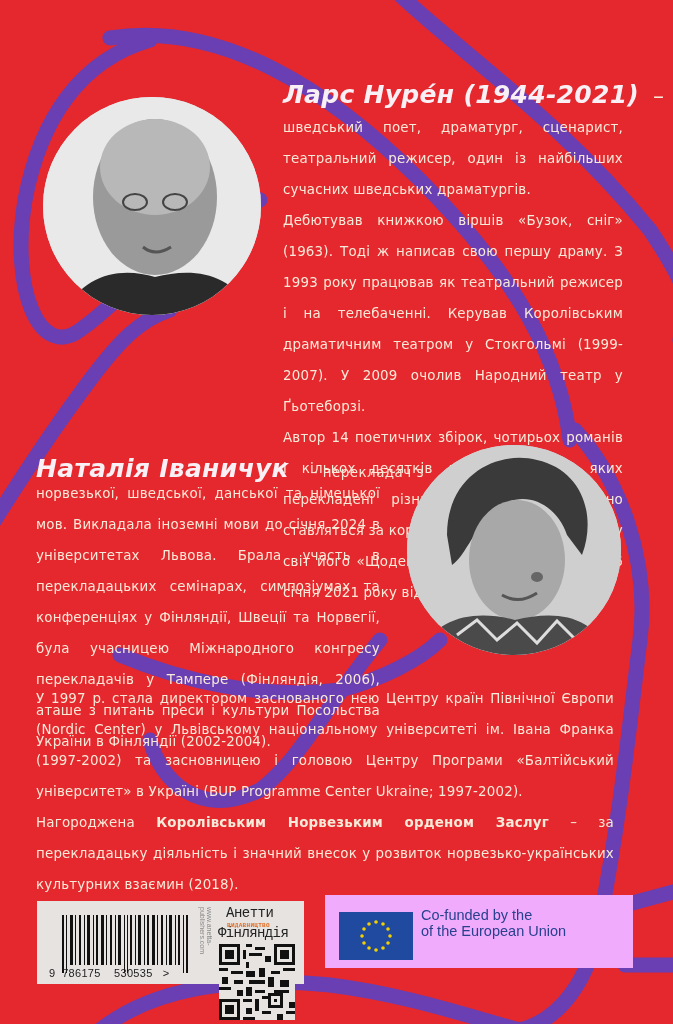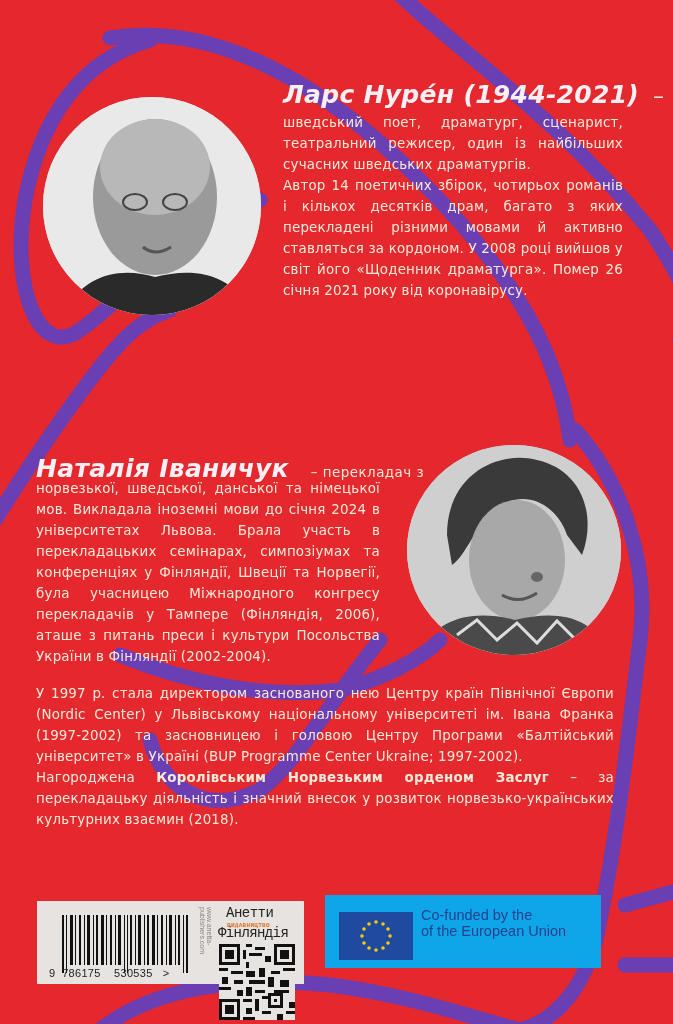--- a/index.html
+++ b/index.html
@@ -1,19 +1,19 @@
 <!DOCTYPE html>
 <html><head>
 <meta charset="utf-8">
 <style>
   html, body { margin:0; padding:0; }
   body { width:673px; height:1024px; overflow:hidden; background:#e8262d; position:relative; font-family:"DejaVu Sans", sans-serif; }
   .cover { position:absolute; left:0; top:0; width:673px; height:1024px; background:#e5272e; overflow:hidden; }
   .swirls { position:absolute; left:0; top:0; width:673px; height:1024px; }
-  .txt { position:absolute; color:#f8ead8; font-size:13.4px; line-height:21px; letter-spacing:0.2px; text-align:justify; text-align-last:left; }
+  .txt { position:absolute; color:#f8ead8; font-size:13.4px; line-height:31px; letter-spacing:0.2px; text-align:justify; text-align-last:left; }
   .txt p { margin:0; }
   .heading { font-style:italic; font-weight:bold; font-size:25px; letter-spacing:0.3px; color:#f8f0f4; }
   .author-heading { position:absolute; left:283px; top:80px; width:340px; white-space:nowrap; }
   .dash { font-style:normal; font-weight:normal; font-size:22px; margin-left:14px; color:#f8ead8; }
   .author-bio { left:283px; top:112px; width:340px; }
   .translator-heading { position:absolute; left:36px; top:454px; white-space:nowrap; }
   .translator-lead { font-style:normal; font-weight:normal; font-size:13.4px; color:#f8ead8; margin-left:22px; letter-spacing:0.5px; }
   .translator-bio1 { left:36px; top:478px; width:344px; }
   .translator-bio2 { left:36px; top:683px; width:578px; }
   .bold { font-weight:bold; }
@@ -22,21 +22,21 @@
   .photo-translator { left:407px; top:445px; width:214px; height:210px; }
   .barcode-box { position:absolute; left:37px; top:901px; width:267px; height:83px; background:#e6e3e1; }
   .barcode { position:absolute; left:25px; top:14px; width:136px; height:58px; }
   .barcode-digits { position:absolute; left:12px; top:66px; font-family:"Liberation Sans", sans-serif; font-size:11px; color:#222; letter-spacing:0.3px; white-space:pre; }
   .url-vertical { position:absolute; left:164px; top:6px; width:12px; height:76px; writing-mode:vertical-rl; font-family:"Liberation Sans", sans-serif; font-size:7px; color:#888; }
   .publisher-logo { position:absolute; left:179px; top:4px; width:86px; height:40px; font-family:Liberation Mono, monospace; color:#222; }
   .pub-1 { position:absolute; left:10px; top:0; font-size:14px; letter-spacing:-0.5px; }
   .pub-mid { position:absolute; left:11px; top:17px; font-size:6px; color:#e26b1f; font-weight:bold; letter-spacing:0.3px; }
   .pub-2 { position:absolute; left:2px; top:20px; font-size:14px; letter-spacing:-0.6px; }
   .qr { position:absolute; left:182px; top:43px; width:76px; height:76px; }
-  .eu-box { position:absolute; left:325px; top:895px; width:276px; height:73px; background:#0ea5e9; }
+  .eu-box { position:absolute; left:325px; top:895px; width:276px; height:73px; background:#f0abfc;padding-left:32px; }
   .eu-flag { position:absolute; left:14px; top:17px; width:74px; height:48px; background:#1f4aa0; }
   .eu-text { position:absolute; left:96px; top:12px; font-family:"Liberation Sans", sans-serif; font-size:14.5px; line-height:16.4px; color:#27418f; }
   .eu-text div { white-space:nowrap; }
 </style>
 </head>
 <body>
 
 <div class="cover">
 
   <svg class="swirls" viewBox="0 0 673 1024" fill="none" stroke="#6a3fb3" stroke-width="15" stroke-linecap="round">
@@ -63,20 +63,21 @@
       <path d="M20,218 C40,175 80,170 112,180 C150,170 190,175 210,218 Z" fill="#2a2a2a"></path>
     </svg>
   </div>
 
   <div class="author-heading">
     <span class="heading">Ларс Нуре́н (1944-2021)</span><span class="dash">–</span>
   </div>
 
   <div class="txt author-bio">
     <p>шведський поет, драматург, сценарист, театральний режисер, один із найбільших сучасних шведських драматургів.</p>
+    <p>Дебютував книжкою віршів «Бузок, сніг» (1963). Тоді ж написав свою першу драму. З 1993 року працював як театральний режисер і на телебаченні. Керував Королівським драматичним театром у Стокгольмі (1999-2007). У 2009 очолив Народний театр у Ґьотеборзі.</p>
     <p>Автор 14 поетичних збірок, чотирьох романів і кількох десятків драм, багато з яких перекладені різними мовами й активно ставляться за кордоном. У 2008 році вийшов у світ його «Щоденник драматурга». Помер 26 січня 2021 року від коронавірусу.</p>
   </div>
 
   <div class="translator-heading">
     <span class="heading">Наталія Іваничук</span><span class="translator-lead">– перекладач з</span>
   </div>
 
   <div class="txt translator-bio1">
     <p>норвезької, шведської, данської та німецької мов. Викладала іноземні мови до січня 2024 в університетах Львова. Брала участь в перекладацьких семінарах, симпозіумах та конференціях у Фінляндії, Швеції та Норвегії, була учасницею Міжнародного конгресу перекладачів у Тампере (Фінляндія, 2006), аташе з питань преси і культури Посольства України в Фінляндії (2002-2004).</p>
   </div>

